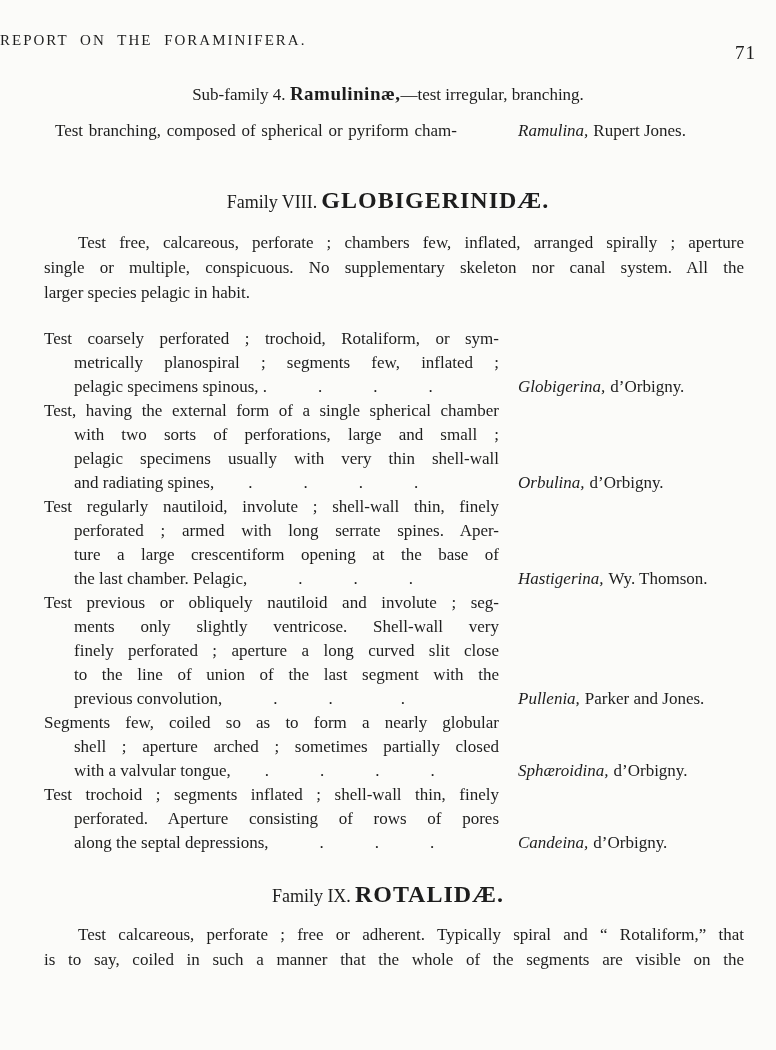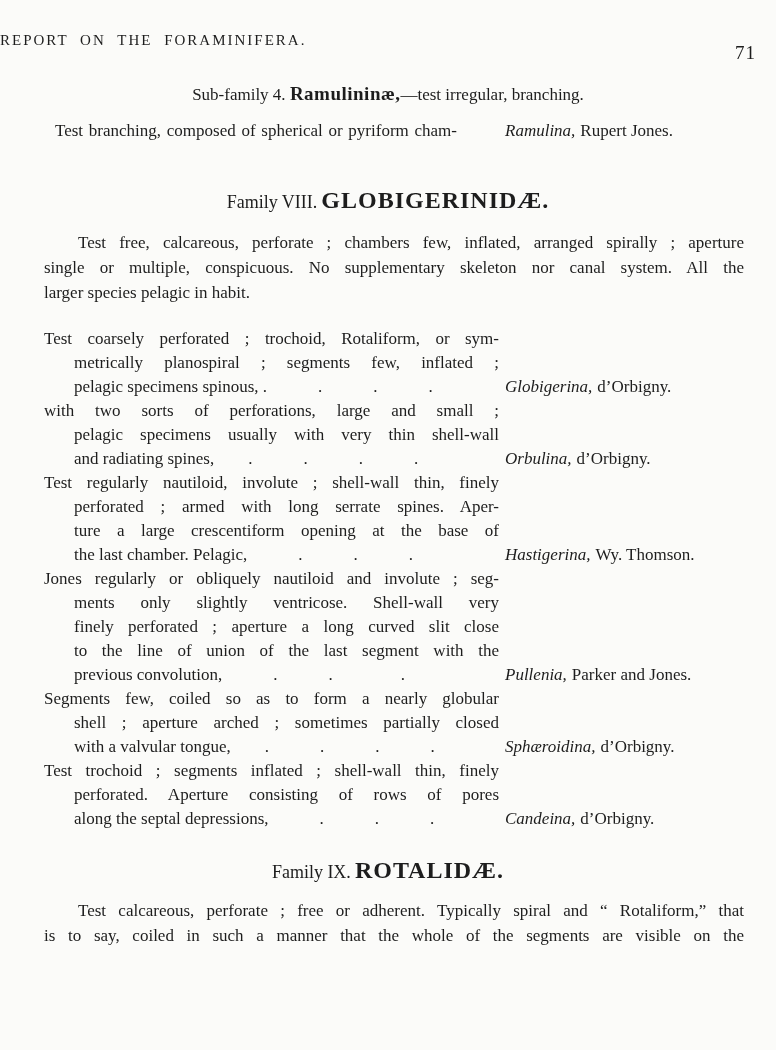--- a/index.html
+++ b/index.html
@@ -25,21 +25,21 @@
   .subfamily .bold-name { font-weight: bold; font-size: 19px; letter-spacing: .5px; }
 
   .block { margin-left: 44px; width: 700px; }
 
   .entry { position: relative; font-size: 17px; }
   .desc { width: 455px; text-align: justify; }
   .desc .line { line-height: 24px; padding-left: 30px; }
   .desc .line:first-child { padding-left: 0; }
   .line.j { text-align-last: justify; }
   .genus-line {
-    position: absolute; left: 461px; bottom: 0;
+    position: absolute; left: 474px; bottom: 0;
     line-height: 24px; white-space: nowrap; font-size: 17px;
   }
   .genus { font-style: italic; }
   .authority { margin-left: 5px; }
 
   .ramulina { margin-top: 14px; }
   .ramulina .desc { width: 402px; margin-left: 11px; }
   .ramulina .desc .line { padding-left: 42px; }
   .ramulina .desc .line:first-child { padding-left: 0; }
 
@@ -101,20 +101,21 @@
         <div class="line j">metrically planospiral ; segments few, inflated ;</div>
         <div class="line">pelagic specimens spinous, .   .   .   .</div>
       </div>
       <div class="genus-line">
         <span class="genus">Globigerina,</span><span class="authority">d’Orbigny.</span>
       </div>
     </div>
 
     <div class="entry">
       <div class="desc">
+        <div class="line j">Test, having the external form of a single spherical chamber</div>
         <div class="line j">with two sorts of perforations, large and small ;</div>
         <div class="line j">pelagic specimens usually with very thin shell-wall</div>
         <div class="line">and radiating spines,  .   .   .   .</div>
       </div>
       <div class="genus-line">
         <span class="genus">Orbulina,</span><span class="authority">d’Orbigny.</span>
       </div>
     </div>
 
     <div class="entry">
@@ -124,21 +125,21 @@
         <div class="line j">ture a large crescentiform opening at the base of</div>
         <div class="line">the last chamber.  Pelagic,   .   .   .</div>
       </div>
       <div class="genus-line">
         <span class="genus">Hastigerina,</span><span class="authority">Wy. Thomson.</span>
       </div>
     </div>
 
     <div class="entry">
       <div class="desc">
-        <div class="line j">Jones regularly or obliquely nautiloid and involute ; seg-</div>
+        <div class="line j">Test previous or obliquely nautiloid and involute ; seg-</div>
         <div class="line j">ments only slightly ventricose.  Shell-wall very</div>
         <div class="line j">finely perforated ; aperture a long curved slit close</div>
         <div class="line j">to the line of union of the last segment with the</div>
         <div class="line">previous convolution,   .   .    .</div>
       </div>
       <div class="genus-line">
         <span class="genus">Pullenia,</span><span class="authority">Parker and Jones.</span>
       </div>
     </div>
 

